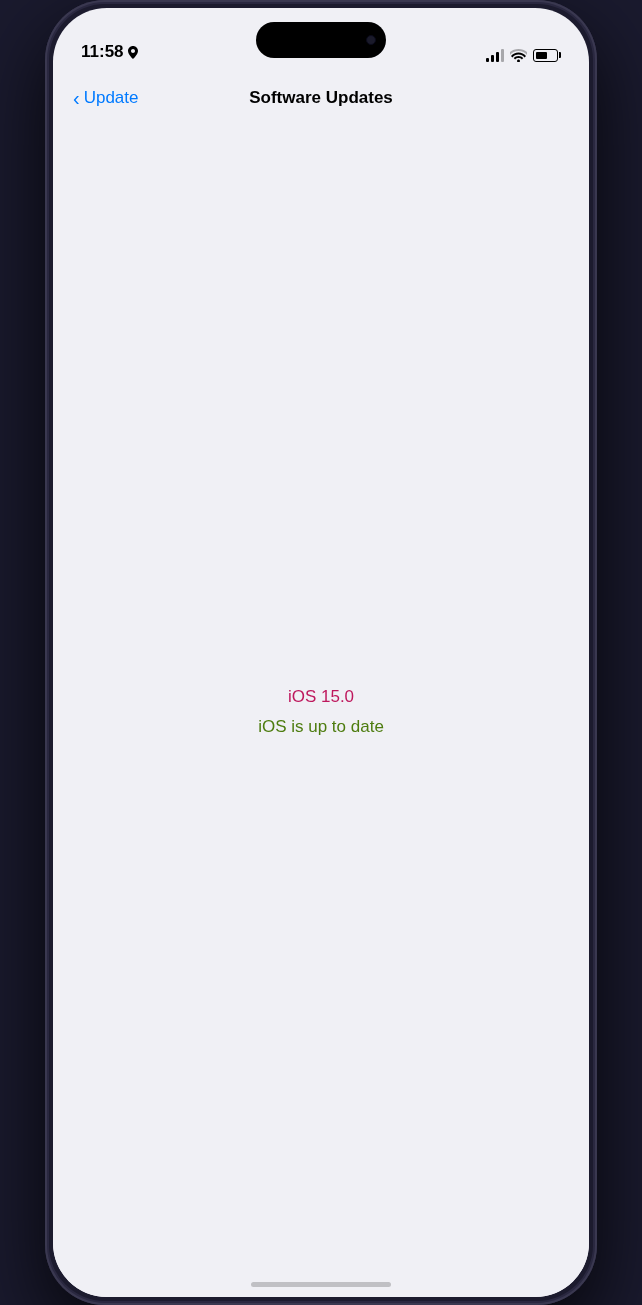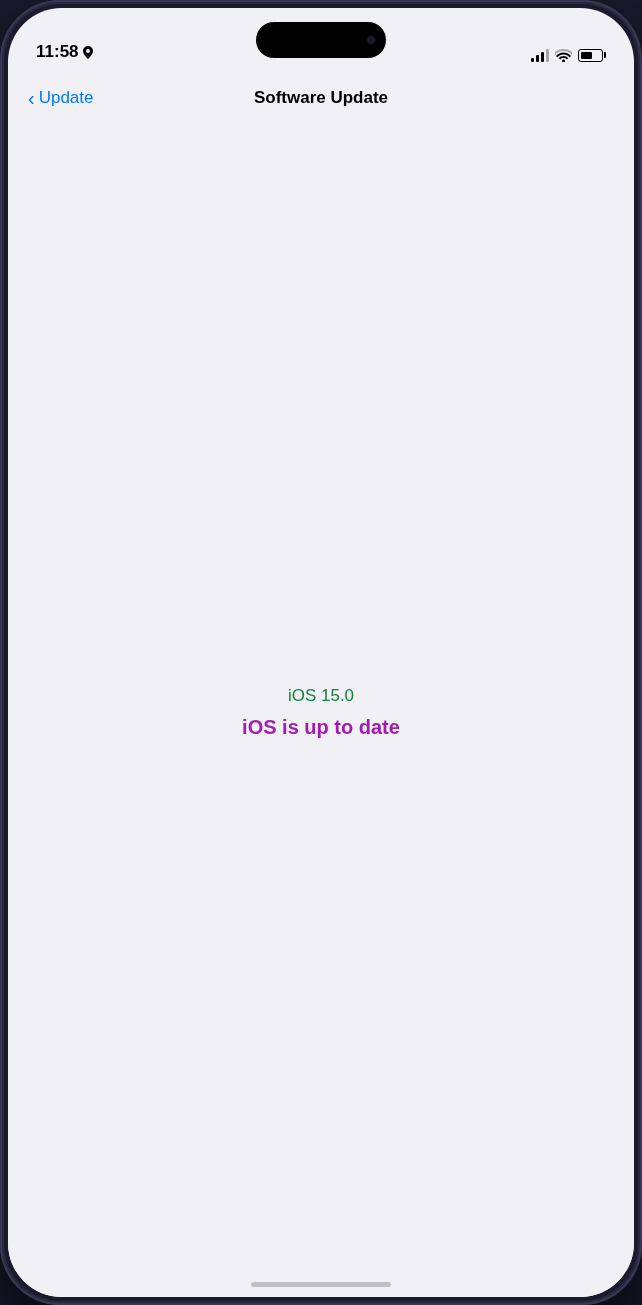--- a/index.html
+++ b/index.html
@@ -11,21 +11,21 @@
     body {
       background: #1a1a2e;
       display: flex;
       justify-content: center;
       align-items: center;
       min-height: 100vh;
       font-family: -apple-system, BlinkMacSystemFont, 'SF Pro Display', 'SF Pro Text', sans-serif;
     }
 
     .phone-frame {
-      width: 642px;
+      width: 552px;
       height: 1305px;
       background: #1c1b2e;
       border-radius: 60px;
       position: relative;
       overflow: hidden;
       box-shadow:
         inset 0 0 0 2px #3a3850,
         inset 0 0 0 4px #2a2840,
         0 30px 80px rgba(0,0,0,0.8);
     }
@@ -232,28 +232,27 @@
       position: absolute;
       left: 0;
       right: 0;
       top: 50%;
       transform: translateY(-50%);
       text-align: center;
     }
 
     .ios-version {
       font-size: 17px;
-      color: #15803d;
+      color: #be185d;
       margin-bottom: 10px;
     }
 
     .ios-uptodate {
-      font-size: 20px;
-      color: #a21caf;
-      font-weight: bold;
+      font-size: 17px;
+      color: #4d7c0f;
     }
 
     
     .home-indicator {
       position: absolute;
       bottom: 10px;
       left: 50%;
       transform: translateX(-50%);
       width: 140px;
       height: 5px;
@@ -300,21 +299,21 @@
           <div class="battery-tip"></div>
         </div>
       </div>
     </div>
 
     <div class="nav-bar">
       <div class="back-btn">
         <span class="back-chevron">‹</span>
         <span>Update</span>
       </div>
-      <div class="nav-title">Software Update</div>
+      <div class="nav-title">Software Updates</div>
     </div>
 
     <div class="content">
 
 
       <div class="ios-status">
         <div class="ios-version">iOS 15.0</div>
         <div class="ios-uptodate">iOS is up to date</div>
       </div>
 

